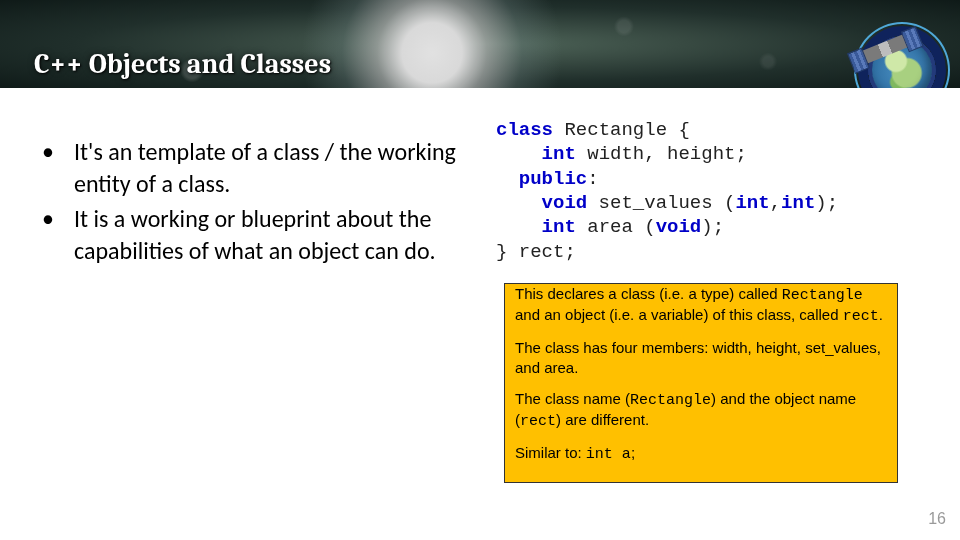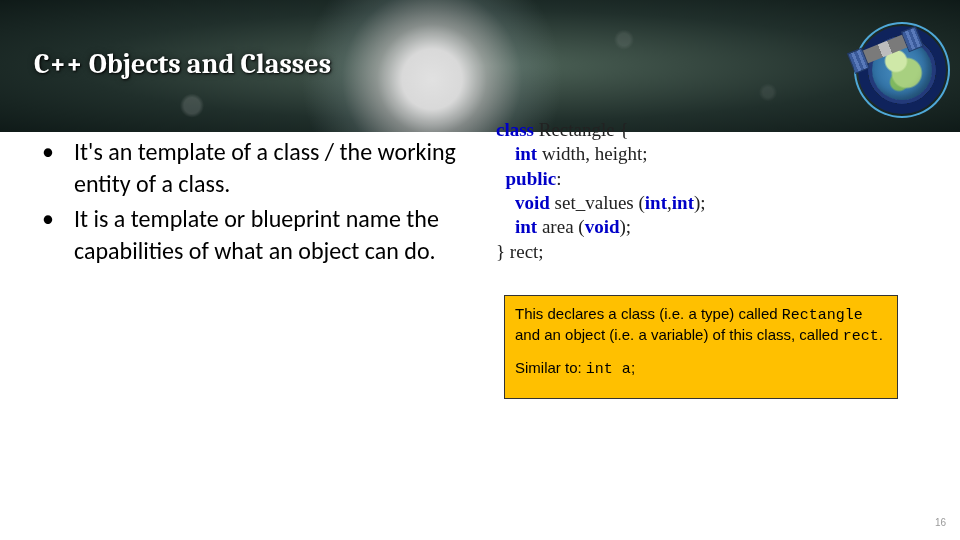--- a/index.html
+++ b/index.html
@@ -8,21 +8,21 @@
     width: 960px;
     height: 540px;
     font-family: Georgia, 'Times New Roman', serif;
     background: #ffffff;
     overflow: hidden;
     position: relative;
   }
   .header-band {
     position: relative;
     width: 100%;
-    height: 132px;
+    height: 88px;
     background: #0f172a;
     overflow: hidden;
   }
   .header-bg {
     position: absolute;
     inset: 0;
     background:
       radial-gradient(circle at 45% 60%, #e8e8e8 0px, #e0e0e0 30px, rgba(200,200,200,0.6) 55px, rgba(120,140,140,0.3) 90px, transparent 130px),
       radial-gradient(ellipse at 50% 50%, #556b5f 0%, #3e5048 30%, #263531 60%, #15201e 100%),
       linear-gradient(125deg, #1b2b26 0%, #2f423a 25%, #4a5c52 40%, #2c3b34 55%, #1a2824 100%);
@@ -111,52 +111,52 @@
   }
   .q { margin-bottom: 2px; }
   .bullet-row { display: flex; margin-bottom: 2px; }
   .bullet-dot { width: 32px; flex: 0 0 32px; text-align: left; padding-left: 6px; }
   .bullet-txt { flex: 1; }
 
   .code-block {
     position: absolute;
     left: 496px;
     top: 118px;
-    font-family: Liberation Serif, serif;
+    font-family: Liberation Mono, monospace;
     font-size: 19px;
     line-height: 1.28;
     color: #222;
     white-space: pre;
   }
   .kw { color: #0000c8; font-weight: bold; }
 
   .callout {
     position: absolute;
     left: 504px;
-    top: 295px;
+    top: 283px;
     width: 394px;
     background: #ffc000;
     border: 1.5px solid #333;
-    padding: 8px 10px 10px 10px;
+    padding: 0 10px 10px 10px;
     font-family: Arial, Helvetica, sans-serif;
     font-size: 15px;
     line-height: 1.28;
     color: #000;
     box-sizing: border-box;
   }
   .callout p { margin: 0 0 12px 0; }
   .callout p:last-child { margin-bottom: 8px; }
   .mono { font-family: 'Courier New', monospace; }
 
   .page-num {
     position: absolute;
     right: 14px;
     bottom: 12px;
     font-family: Liberation Sans, sans-serif;
-    font-size: 10px;
+    font-size: 16px;
     color: #9a9a9a;
   }
 </style>
 </head>
 <body>
 
 <div class="header-band">
   <div class="header-bg"></div>
   <div class="title">C++ Objects and Classes</div>
   <div class="logo-wrap">
@@ -166,33 +166,37 @@
   </div>
 </div>
 
 <div class="content">
   <div class="bullet-row">
     <div class="bullet-dot">•</div>
     <div class="bullet-txt">It's an template of a class / the working entity of a class.</div>
   </div>
   <div class="bullet-row">
     <div class="bullet-dot">•</div>
-    <div class="bullet-txt">It is a template or blueprint name the capabilities of what an object can do.</div>
+    <div class="bullet-txt">It is a working or blueprint about the capabilities of what an object can do.</div>
   </div>
 </div>
 
 <div class="code-block"><span class="kw">class</span> <span>Rectangle</span><span> {</span>
     <span class="kw">int</span><span> width, height;</span>
   <span class="kw">public</span><span>:</span>
     <span class="kw">void</span><span> set_values (</span><span class="kw">int</span><span>,</span><span class="kw">int</span><span>);</span>
     <span class="kw">int</span><span> area (</span><span class="kw">void</span><span>);</span>
 <span>} rect;</span></div>
 
 <div class="callout">
   <p>
     <span>This declares a class (i.e. a type) called </span><span class="mono">Rectangle</span><span> and an object (i.e. a variable) of this class, called </span><span class="mono">rect</span><span>.</span>
   </p>
+  <p>The class has four members: width, height, set_values, and area.</p>
+  <p>
+    <span>The class name (</span><span class="mono">Rectangle</span><span>) and the object name (</span><span class="mono">rect</span><span>) are different.</span>
+  </p>
   <p>
     <span>Similar to: </span><span class="mono">int a</span><span>;</span>
   </p>
 </div>
 
 <div class="page-num">16</div>
 
 </body></html>

